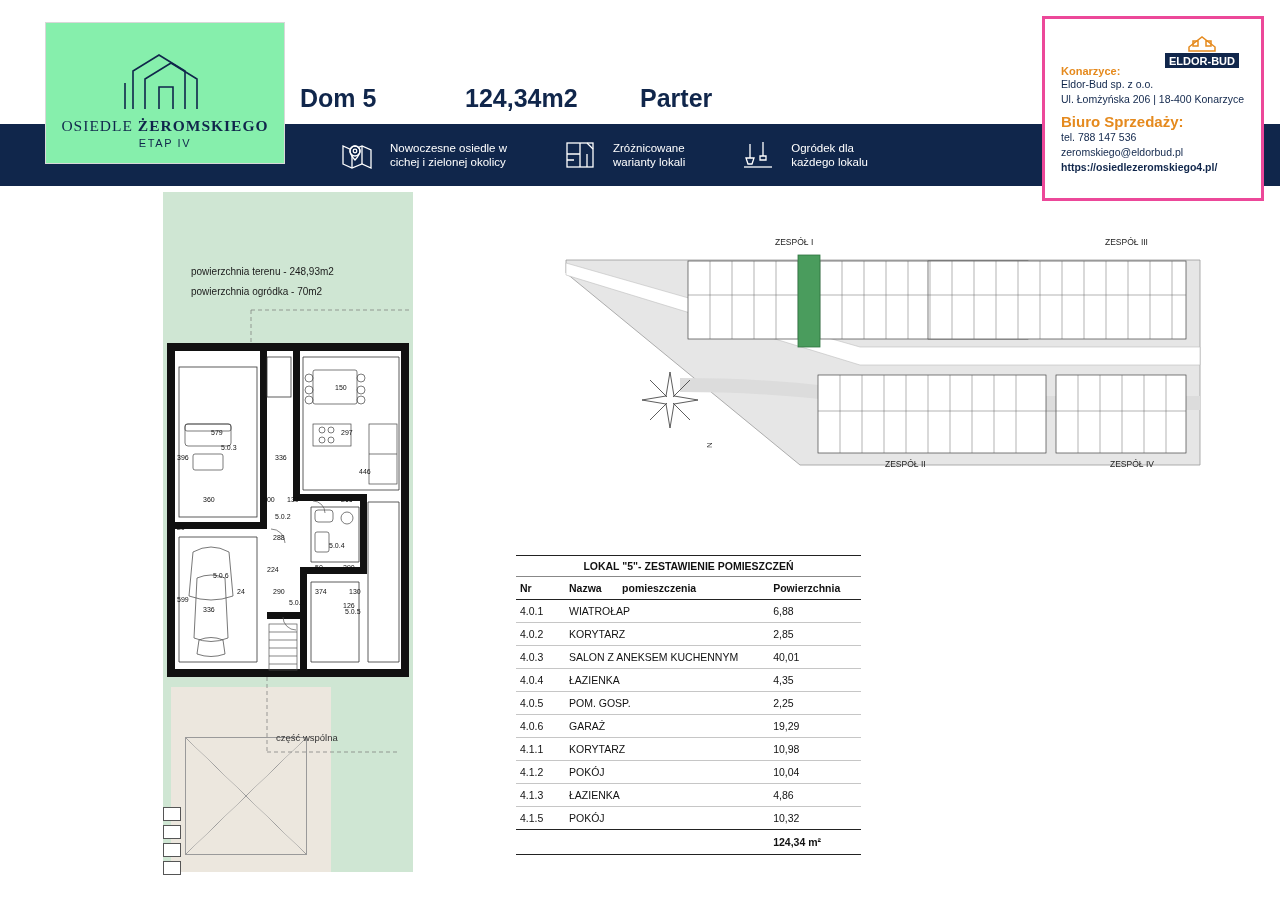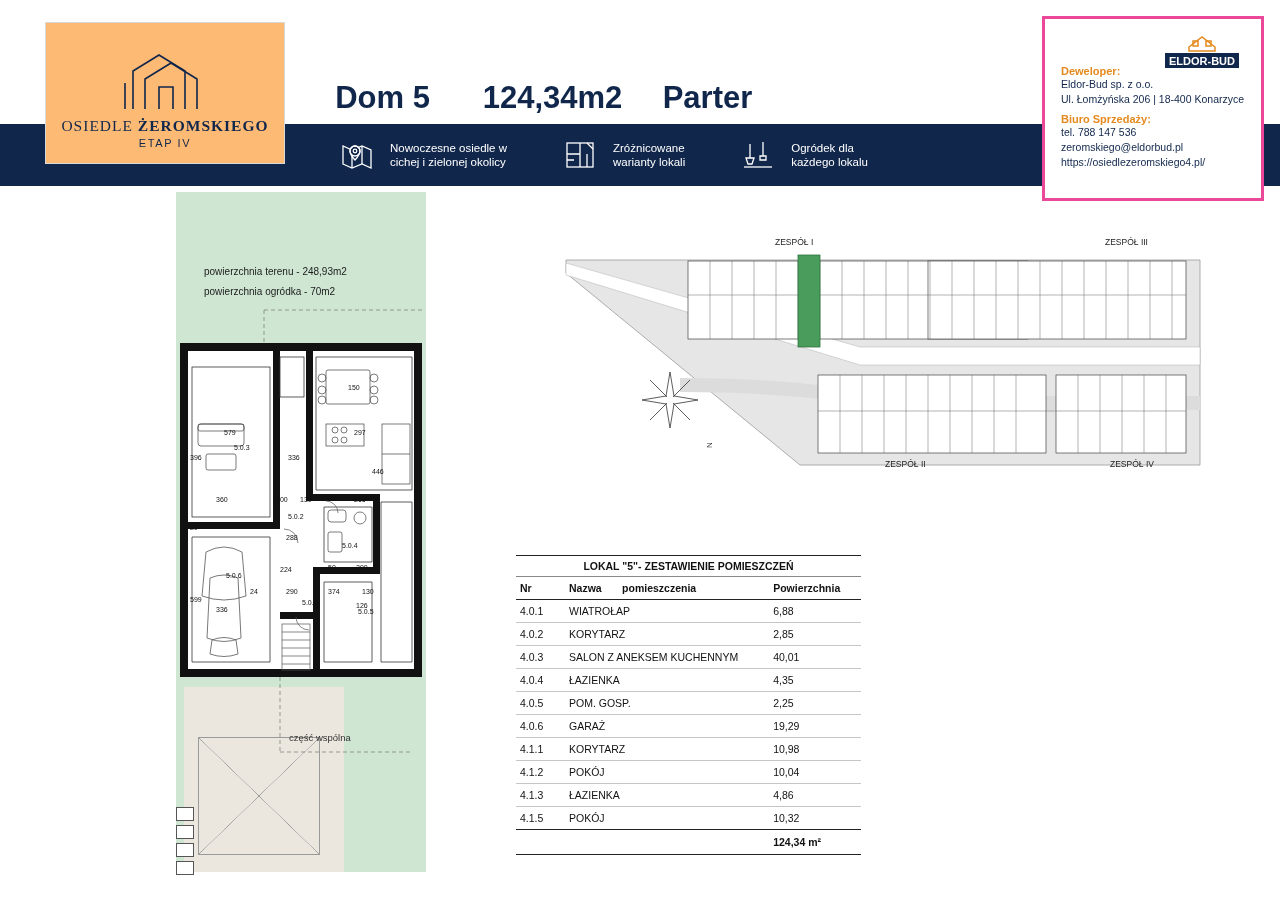--- a/index.html
+++ b/index.html
@@ -13,39 +13,39 @@
     overflow:hidden;
   }
 
   
   .header-band {
     position:absolute; left:0; top:124px; width:1280px; height:62px;
     background:#10264b;
   }
   .logo-box {
     position:absolute; left:45px; top:22px; width:240px; height:142px;
-    background:#fdba74; border:1px solid #d8d8d8;
+    background:#86efac; border:1px solid #d8d8d8;
     display:flex; flex-direction:column; align-items:center; justify-content:flex-start;
     padding-top:26px;
   }
   .logo-mark { width:92px; height:62px; position:relative; }
   .logo-mark svg { display:block; }
   .logo-text1 {
     font-size:15.5px; letter-spacing:1px; color:#10264b; margin-top:6px;
     font-family:"Liberation Serif", serif;
   }
   .logo-text1 b { font-family:"Liberation Serif", serif; }
   .logo-text2 { font-size:11px; letter-spacing:1.6px; color:#10264b; margin-top:2px; }
 
   .title-row {
     position:absolute; left:300px; top:76px; width:640px; height:44px;
     display:flex; align-items:center; gap:0;
     color:#10264b;
   }
-  .title-row .t { font-size:31px; font-weight:bold;text-align:center; }
+  .title-row .t { font-size:25px; font-weight:bold; }
   .t-dom { width:165px; }
   .t-area { width:175px; }
   .t-floor { width:135px; }
   .t-rooms { width:160px; }
 
   .features {
     position:absolute; left:340px; top:130px; width:600px; height:50px;
     display:flex; align-items:center; gap:56px;
     color:#ffffff;
   }
@@ -55,25 +55,25 @@
 
   
   .dev-card {
     position:absolute; right:16px; top:16px; width:222px; height:185px;
     background:#fff; border:3px solid #ec4899;
     padding:14px 16px;
   }
   .dev-logo { position:absolute; right:16px; top:14px; width:86px; height:42px; }
   .dev-label { color:#e58a1e; font-size:11px; font-weight:bold; margin-top:32px; }
   .dev-line { font-size:10.5px; color:#10264b; line-height:15px; }
-  .dev-label2 { color:#e58a1e; font-size:11px; font-weight:bold; margin-top:6px; }
-  .dev-link { font-size:10.5px; color:#10264b; line-height:15px; font-weight:normal; }
+  .dev-label2 { color:#e58a1e; font-size:15px; font-weight:bold; margin-top:6px; }
+  .dev-link { font-size:10.5px; color:#10264b; line-height:15px; font-weight:bold; }
 
   
-  .plan-wrap { position:absolute; left:176px; top:192px; width:276px; height:680px; }
+  .plan-wrap { position:absolute; left:163px; top:192px; width:276px; height:680px; }
   .plan-green-top { position:absolute; left:0; top:0; width:250px; height:487px; background:#cfe6d3; }
   .plan-green-bot { position:absolute; left:0; top:487px; width:250px; height:193px; background:#cfe6d3; }
   .plan-common {
     position:absolute; left:8px; top:495px; width:160px; height:185px; background:#ece7de;
   }
   .plan-common-label { position:absolute; left:105px; top:540px; font-size:9.5px; color:#333;padding-left:8px; }
   .plan-common-hatch {
     position:absolute; left:22px; top:545px; width:122px; height:118px;
     border:1px solid #9a9a9a;
   }
@@ -197,21 +197,21 @@
     <svg width="86" height="42" viewBox="0 0 86 42">
       <g fill="none" stroke="#e58a1e" stroke-width="1.5">
         <path d="M30 14 L43 4 L56 14 L56 18 L30 18 Z"></path>
         <rect x="34" y="8" width="5" height="5"></rect>
         <rect x="47" y="8" width="5" height="5"></rect>
       </g>
       <rect x="6" y="20" width="74" height="15" fill="#10264b"></rect>
       <text x="43" y="31.5" font-size="11" font-family="Liberation Sans, sans-serif" font-weight="bold" fill="#ffffff" text-anchor="middle">ELDOR-BUD</text>
     </svg>
   </div>
-  <div class="dev-label">Deweloper:</div>
+  <div class="dev-label">Konarzyce:</div>
   <div class="dev-line">Eldor-Bud sp. z o.o.</div>
   <div class="dev-line">Ul. Łomżyńska 206 | 18-400 Konarzyce</div>
   <div class="dev-label2">Biuro Sprzedaży:</div>
   <div class="dev-line">tel. 788 147 536</div>
   <div class="dev-line">zeromskiego@eldorbud.pl</div>
   <div class="dev-link">https://osiedlezeromskiego4.pl/</div>
 </div>
 
 <div class="plan-wrap">
   <div class="plan-green-top"></div>

